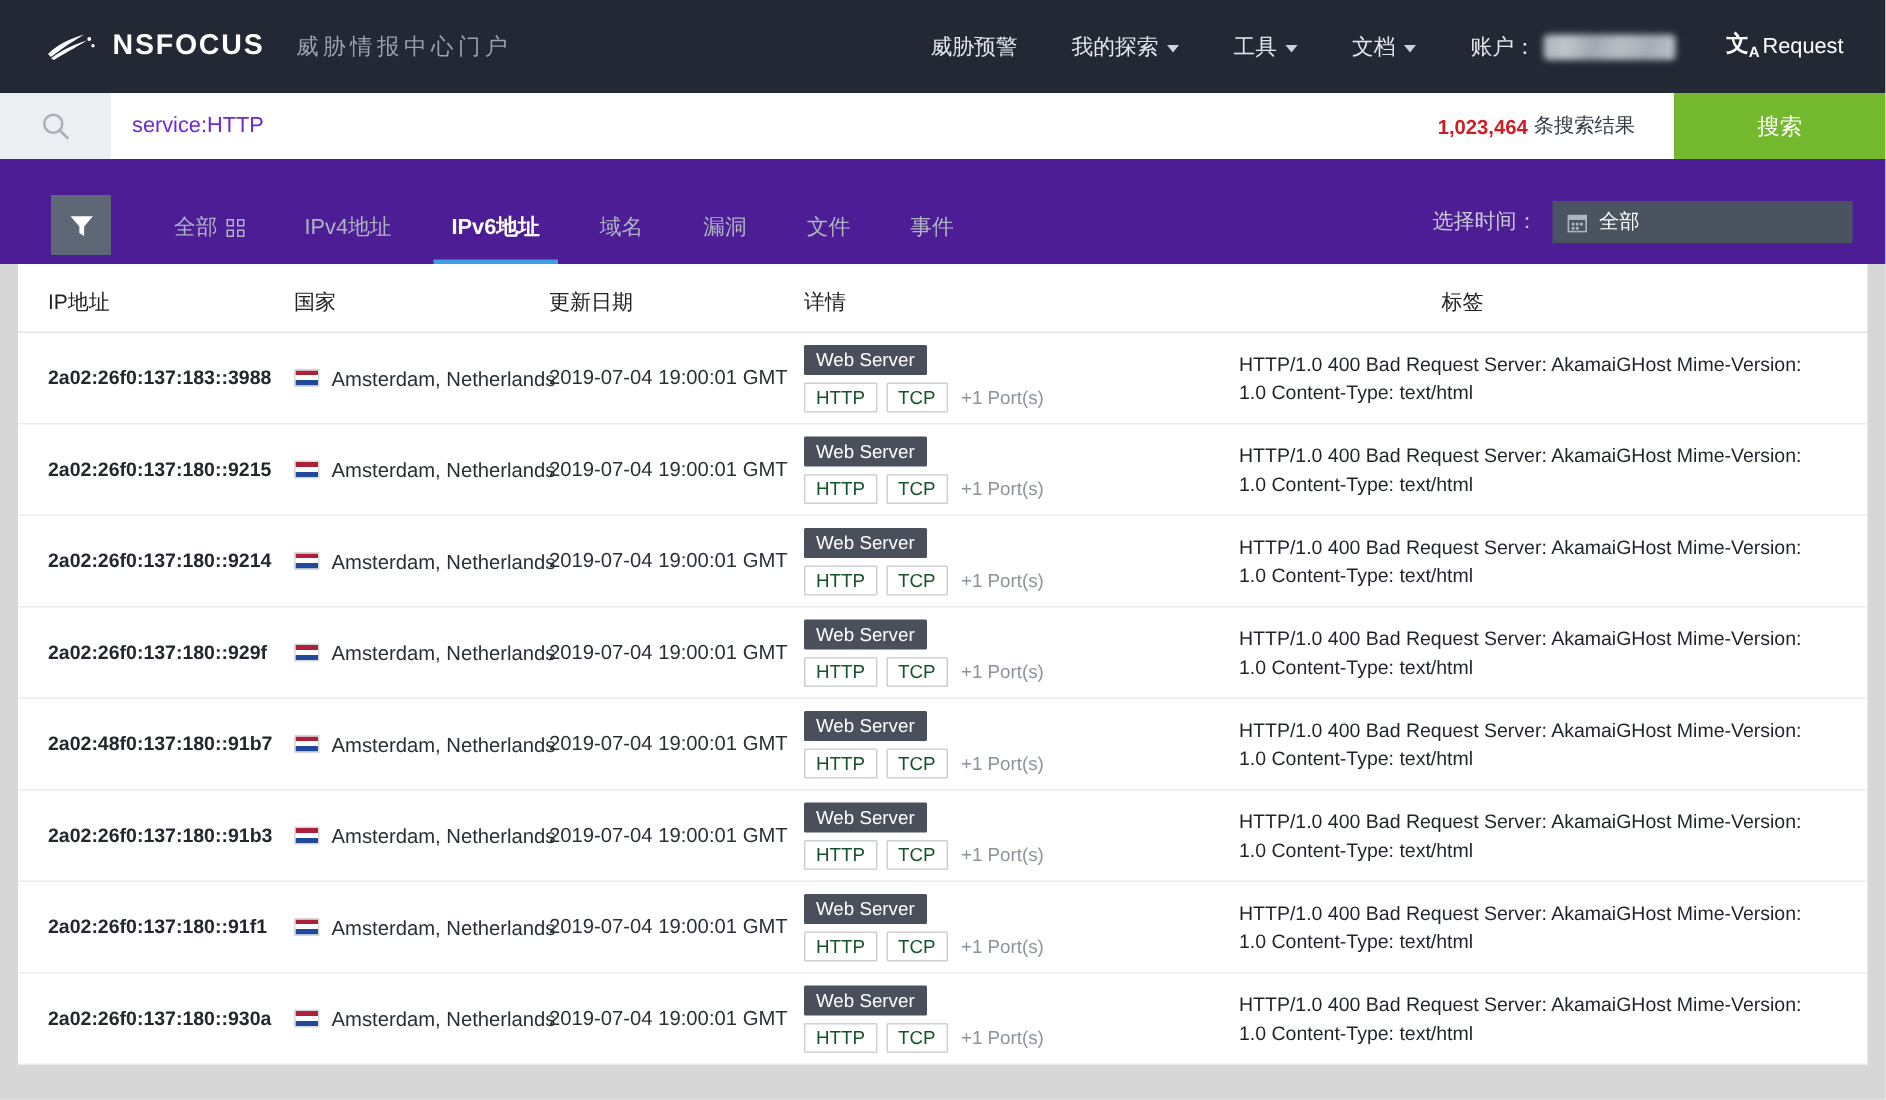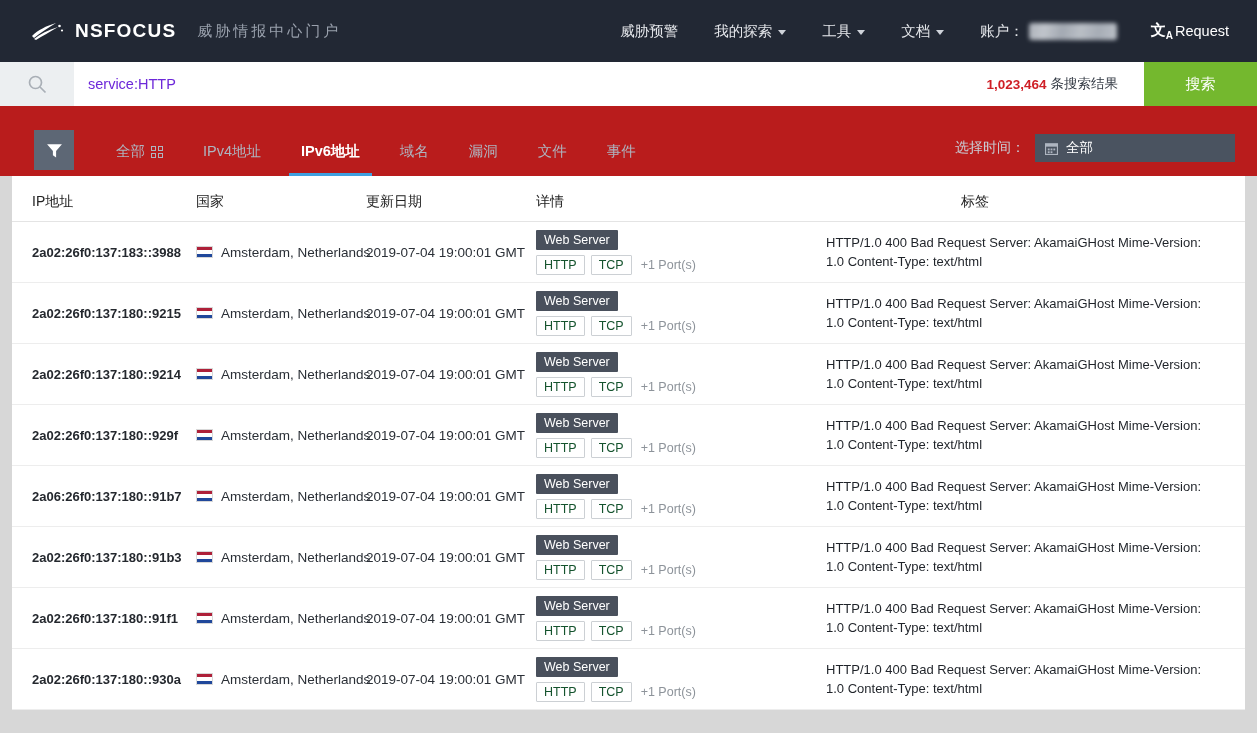--- a/index.html
+++ b/index.html
@@ -79,28 +79,28 @@
     font-size: 14.5px; color: #6d28d9;
     font-family: "Liberation Sans", sans-serif;
     background: transparent;
   }
   .result-count {
     display: flex; align-items: center; padding-right: 26px;
     font-size: 13.5px; color: #333a44; white-space: nowrap;
   }
   .result-num { color: #cf1f26; font-weight: bold; margin-right: 4px; }
   .search-btn {
-    width: 113px; background: #74b82e; border: none;
+    width: 141px; background: #74b82e; border: none;
     color: #ffffff; font-size: 15px; cursor: pointer;
     font-family: "Liberation Sans", sans-serif;
   }
 
   
   .tabband {
-    height: 70px; background: #b91c1c;
+    height: 70px; background: #4c1d95;
     display: flex; align-items: flex-end; padding: 0 22px 0 12px;
     position: relative;
   }
   .filter-btn {
     width: 40px; height: 40px; background: #5d6775;
     display: flex; align-items: center; justify-content: center;
     margin: 0 0 6px 22px; cursor: pointer; flex: none;
   }
   .filter-ico { width: 17px; height: 17px; fill: #ffffff; }
   .tabs { display: flex; align-items: flex-end; height: 100%; margin-left: 22px; }
@@ -391,21 +391,21 @@
                 <span class="tag-light">TCP</span>
                 <span class="port-more">+1 Port(s)</span>
               </span>
             </div>
           </div>
           <div class="cell c-detail">
             <div class="detail-text">HTTP/1.0 400 Bad Request Server: AkamaiGHost Mime-Version: 1.0 Content-Type: text/html</div>
           </div>
         </div>
         <div class="row">
-          <div class="cell c-ip"><span class="ip-text">2a06:26f0:137:180::91b7</span></div>
+          <div class="cell c-ip"><span class="ip-text">2a02:48f0:137:180::91b7</span></div>
           <div class="cell c-country">
             <span class="country">
               <span class="flag"></span>
               <span class="country-text">Amsterdam, Netherlands</span>
             </span>
           </div>
           <div class="cell c-date"><span class="date-text">2019-07-04 19:00:01 GMT</span></div>
           <div class="cell c-tags">
             <div class="tags">
               <span class="tag-primary">Web Server</span>

